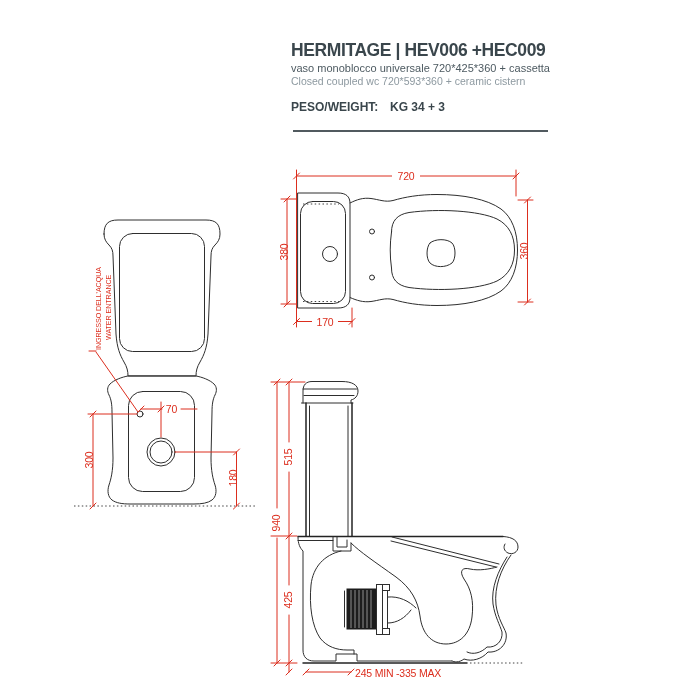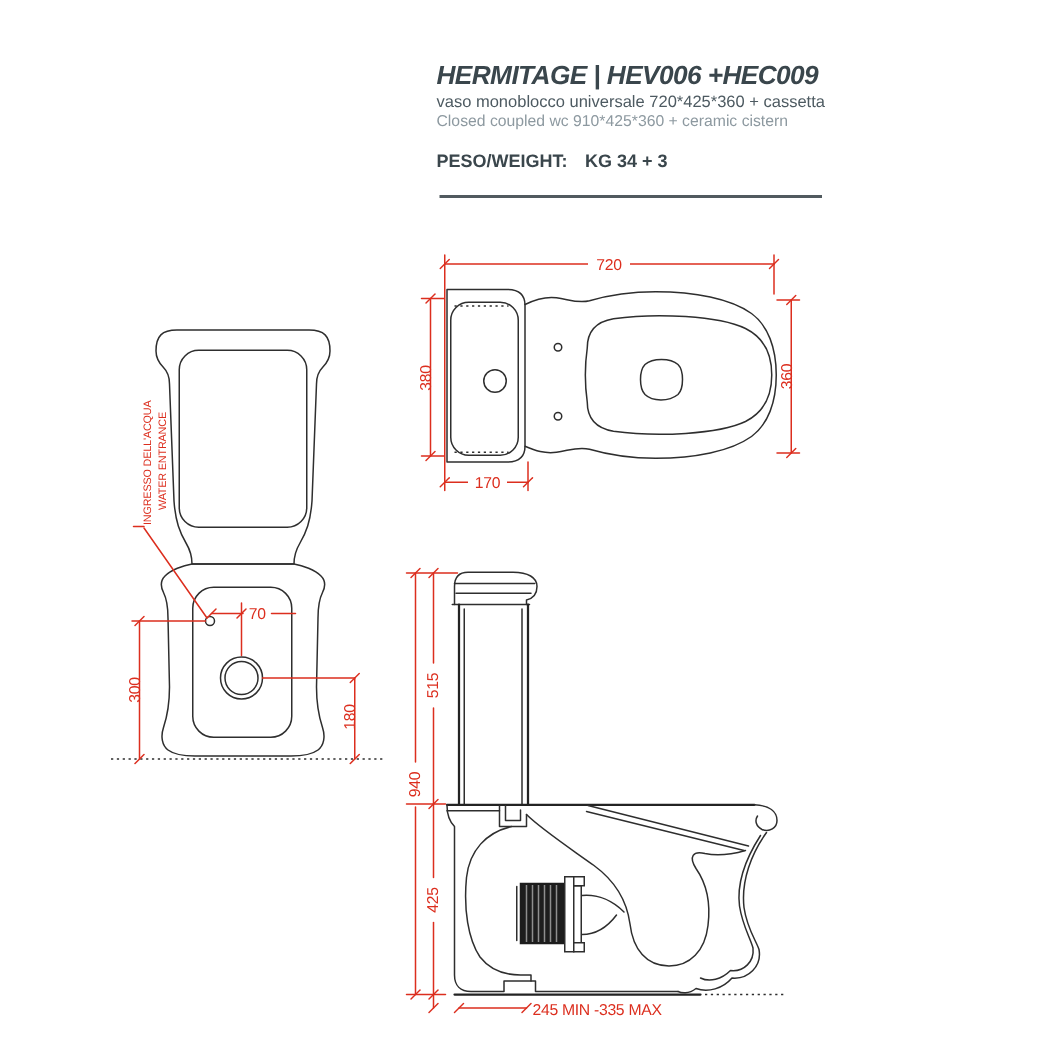--- a/index.html
+++ b/index.html
@@ -1,20 +1,20 @@
 <!DOCTYPE html>
 <html><head>
 <meta charset="utf-8">
 <style>
   html,body{margin:0;padding:0;background:#ffffff;}
   .page{position:relative;width:700px;height:700px;background:#fff;overflow:hidden;
         font-family:"Liberation Sans",sans-serif;}
   .hdr{position:absolute;left:291px;top:0;width:270px;}
   .title{position:absolute;left:0;top:40px;width:300px;font-size:17.5px;font-weight:bold;
-         letter-spacing:-0.4px;color:#3a464c;white-space:nowrap;font-style:italic;}
+         letter-spacing:-0.4px;color:#3a464c;white-space:nowrap;}
   .sub1{position:absolute;left:0;top:62px;font-size:11px;color:#4d5a61;white-space:nowrap;}
   .sub2{position:absolute;left:0;top:75px;font-size:10.5px;color:#8d99a0;white-space:nowrap;}
   .peso-label{position:absolute;left:0;top:100px;font-size:12px;font-weight:bold;color:#3a464c;}
   .peso-value{position:absolute;left:99px;top:100px;font-size:12px;font-weight:bold;color:#3a464c;}
   .divider{position:absolute;left:293px;top:130px;width:255px;height:2px;background:#515a5f;}
   svg{position:absolute;left:0;top:0;}
   .ln{fill:none;stroke:#2e2e2e;stroke-width:1;stroke-linecap:round;stroke-linejoin:round;}
   .thk{fill:none;stroke:#232323;stroke-width:1.5;stroke-linecap:round;stroke-linejoin:round;}
   .dash{fill:none;stroke:#2e2e2e;stroke-width:0.9;stroke-dasharray:1.5,2.4;}
   .red{fill:none;stroke:#dc2e1e;stroke-width:1;stroke-linecap:round;}
@@ -26,21 +26,21 @@
   .plate{fill:#ffffff;stroke:#2e2e2e;stroke-width:1;}
 </style>
 </head>
 <body>
 
 <div class="page">
 
   <div class="hdr">
     <div class="title">HERMITAGE | HEV006 +HEC009</div>
     <div class="sub1">vaso monoblocco universale 720*425*360 + cassetta</div>
-    <div class="sub2">Closed coupled wc 910*425*360 + ceramic cistern</div>
+    <div class="sub2">Closed coupled wc 720*593*360 + ceramic cistern</div>
     <div class="peso-label">PESO/WEIGHT:</div>
     <div class="peso-value">KG 34 + 3</div>
   </div>
   <div class="divider"></div>
 
   <svg width="700" height="700" viewBox="0 0 700 700">
 
     <g>
 
       <path class="ln" d="M298,193 L338,193 C346,193 350,196.5 350,203.5 L350,297.5 C350,304.5 346,308 338,308 L298,308 Z"></path>

